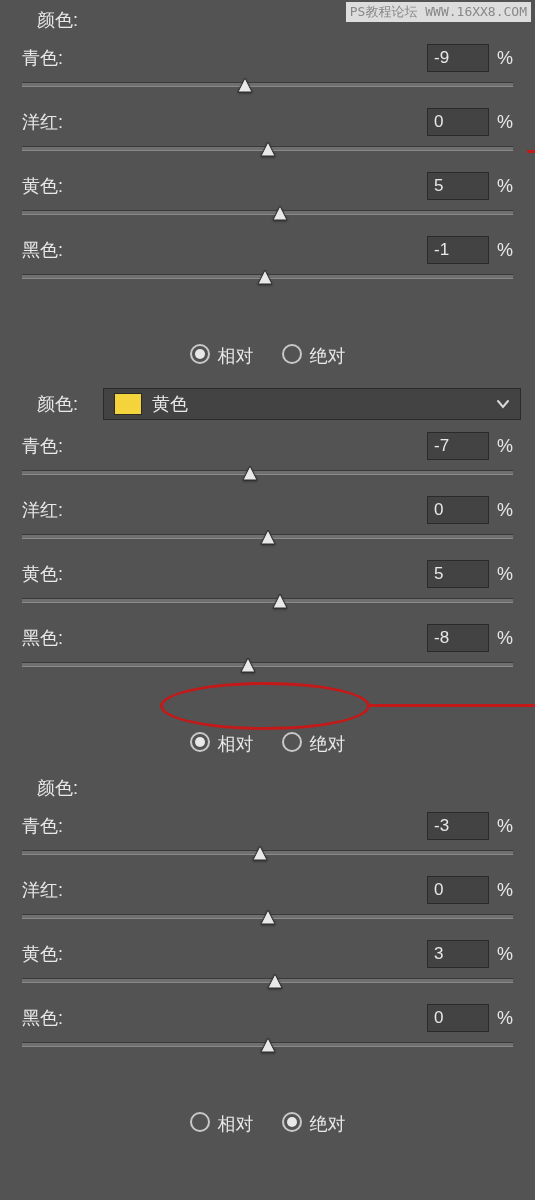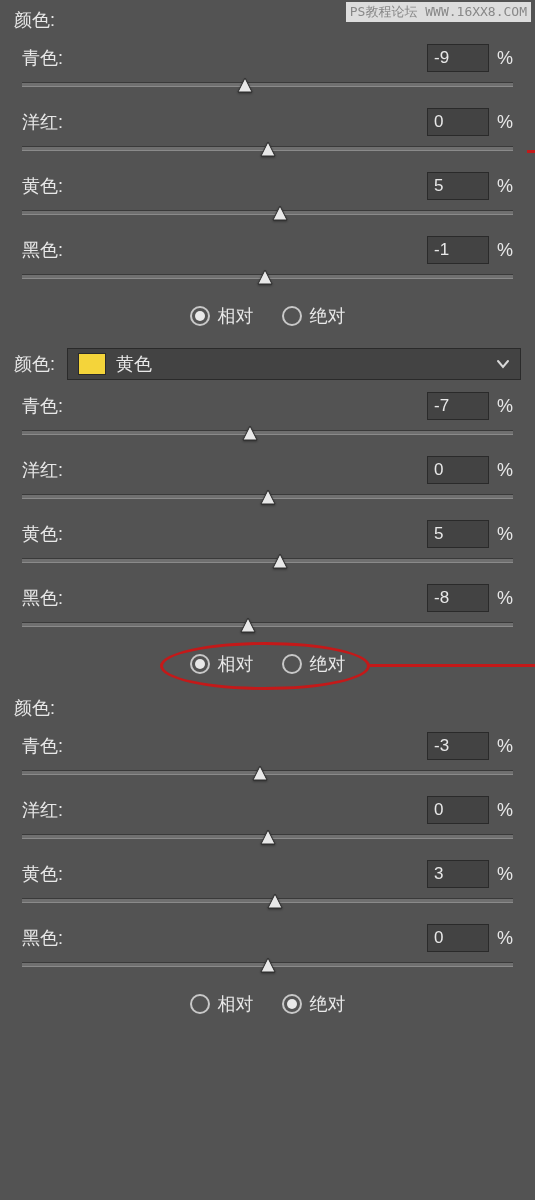--- a/index.html
+++ b/index.html
@@ -18,21 +18,22 @@
     color: #888;
     background: #ddd;
     padding: 1px 4px;
     font-family: monospace;
     z-index: 10;
   }
   .color-selector-row {
     display: flex;
     align-items: center;
     padding: 8px 14px 6px 14px;
-    gap: 12px;
+    gap: 25px;
+    margin-left: 23px;
   }
   .label { flex: 0 0 auto; }
   .color-dropdown {
     flex: 1;
     background: #434343;
     border: 1px solid #2a2a2a;
     height: 32px;
     display: flex;
     align-items: center;
     padding: 0 10px;
@@ -89,21 +90,21 @@
     transform: translateX(-50%);
   }
   .thumb svg { display:block; filter: drop-shadow(0 1px 1px rgba(0,0,0,0.4)); }
   .radio-row {
     display: flex;
     justify-content: center;
     gap: 28px;
     padding: 10px 0 12px 0;
     position: relative;
   }
-  .radio-item { display:flex; align-items:center; gap:8px; }
+  .radio-item { display:flex; align-items:flex-start; gap:8px;margin-top:40px; }
   .radio-outer {
     width: 20px; height: 20px;
     border: 2px solid #c8c8c8;
     border-radius: 50%;
     display:flex; align-items:center; justify-content:center;
   }
   .radio-dot {
     width: 10px; height:10px;
     background: #e8e8e8;
     border-radius: 50%;

